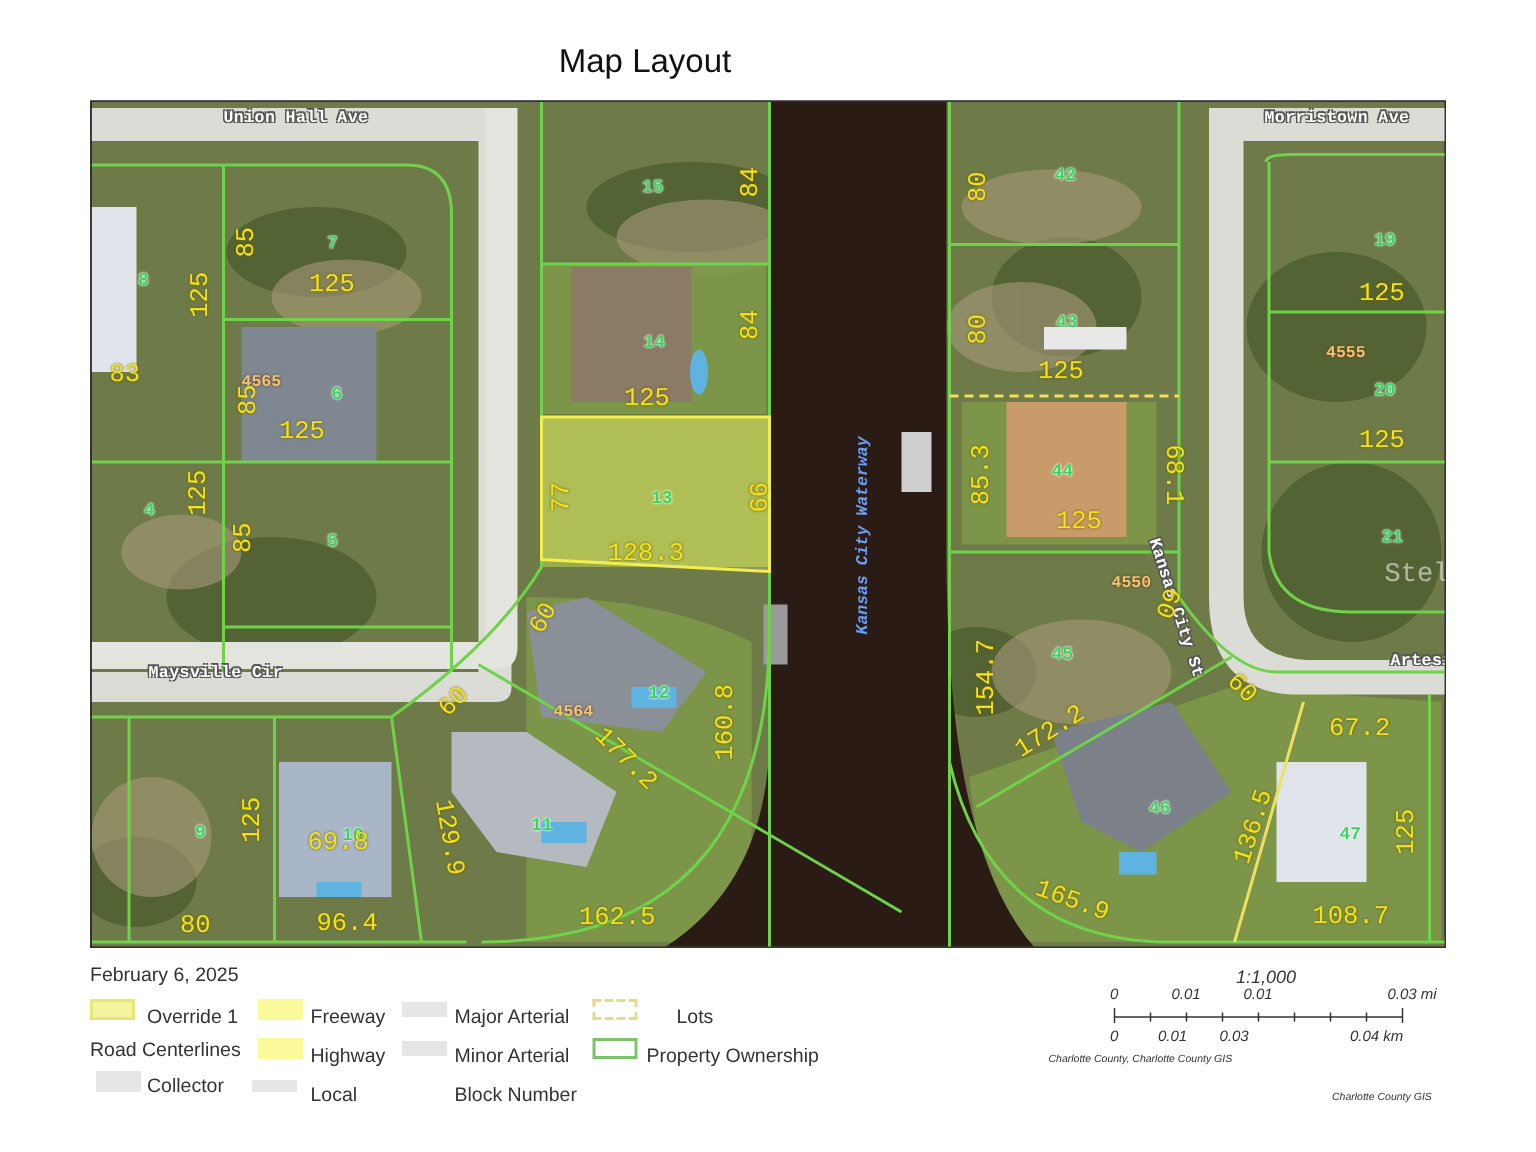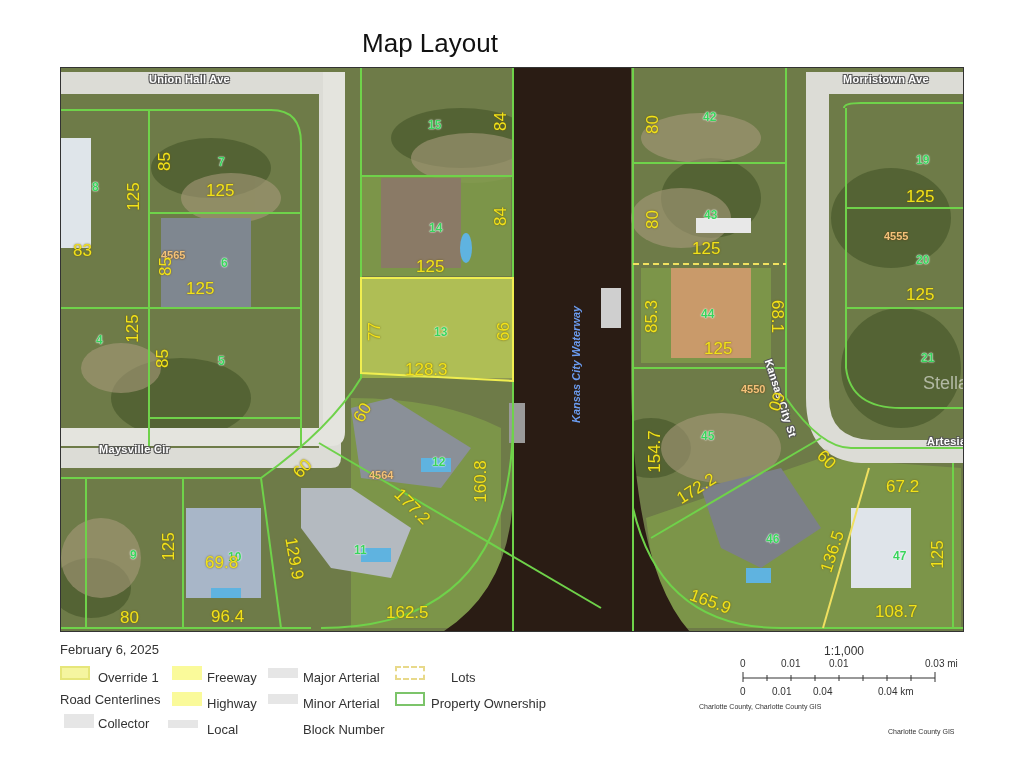--- a/index.html
+++ b/index.html
@@ -1,31 +1,31 @@
 <!DOCTYPE html>
 <html><head>
 <meta charset="utf-8">
 <style>
   html, body { margin:0; padding:0; background:#ffffff; }
   body { width:1024px; height:768px; position:relative; overflow:hidden; font-family:"Liberation Sans", sans-serif; color:#222; }
-  .title { position:absolute; left:0; width:860px; top:28px; text-align:center; font-size:26px; color:#111; }
-  .map { position:absolute; left:60px; top:67px; width:904px; height:565px; overflow:hidden; border:1px solid #333; box-sizing:border-box; background:#0f172a; }
+  .title { position:absolute; left:0; width:860px; top:28px; text-align:center; font-size:22px; color:#111; }
+  .map { position:absolute; left:60px; top:67px; width:904px; height:565px; overflow:hidden; border:1px solid #333; box-sizing:border-box; background:#0f172a;font-family:Liberation Mono, monospace; }
   .map svg { position:absolute; left:0; top:0; }
   .lbl { position:absolute; white-space:nowrap; line-height:1; }
   .street { font-weight:bold; font-size:11px; color:#fff; text-shadow:-1px -1px 0 #555, 1px -1px 0 #555, -1px 1px 0 #555, 1px 1px 0 #555; letter-spacing:0.3px; }
   .dim { color:#f2e21a; font-size:17px; text-shadow:0 0 2px #6b5a00; }
   .lot { color:#39d45c; font-size:12px; font-weight:bold; text-shadow:0 0 2px #fff, 0 0 1px #fff; }
   .addr { color:#f3c27a; font-size:11px; font-weight:bold; text-shadow:0 0 2px #5a3a10; }
   .water-lbl { color:#6b9cf0; font-size:11px; font-weight:bold; font-style:italic; }
   .watermark { color:rgba(255,255,255,0.55); font-size:18px; }
   .legend { position:absolute; left:60px; top:642px; width:560px; height:110px; font-size:13px; color:#333;text-align:right; }
   .legend .item { position:absolute; white-space:nowrap; }
   .sw { position:absolute; width:30px; height:14px; box-sizing:border-box; }
   .scale { position:absolute; left:690px; top:642px; width:334px; height:110px; font-size:10px; color:#333; }
-  .scale .t { position:absolute; white-space:nowrap; }
+  .scale .t { position:absolute; white-space:nowrap;font-style:italic; }
 </style>
 </head>
 <body>
 
 <div class="title">Map Layout</div>
 
 <div class="map">
   <svg width="904" height="565" viewBox="0 0 904 565">
 
     <rect x="0" y="0" width="904" height="565" fill="#6e7b48"></rect>
@@ -247,17 +247,17 @@
         <line x1="51" y1="3" x2="51" y2="9"></line>
         <line x1="75" y1="3" x2="75" y2="9"></line>
         <line x1="99" y1="3" x2="99" y2="9"></line>
         <line x1="123" y1="3" x2="123" y2="9"></line>
         <line x1="147" y1="3" x2="147" y2="9"></line>
         <line x1="171" y1="3" x2="171" y2="9"></line>
       </g>
   </svg>
   <span class="t" style="left:50px;top:44px;">0</span>
   <span class="t" style="left:82px;top:44px;">0.01</span>
-  <span class="t" style="left:123px;top:44px;">0.04</span>
-  <span class="t" style="left:188px;top:44px;">0.04 km</span>
+  <span class="t" style="left:123px;top:44px;">0.03</span>
+  <span class="t" style="left:210px;top:44px;">0.04 km</span>
   <span class="t" style="left:9px;top:61px;font-size:7px;">Charlotte County, Charlotte County GIS</span>
   <span class="t" style="left:198px;top:86px;font-size:7px;">Charlotte County GIS</span>
 </div>
 
 </body></html>

